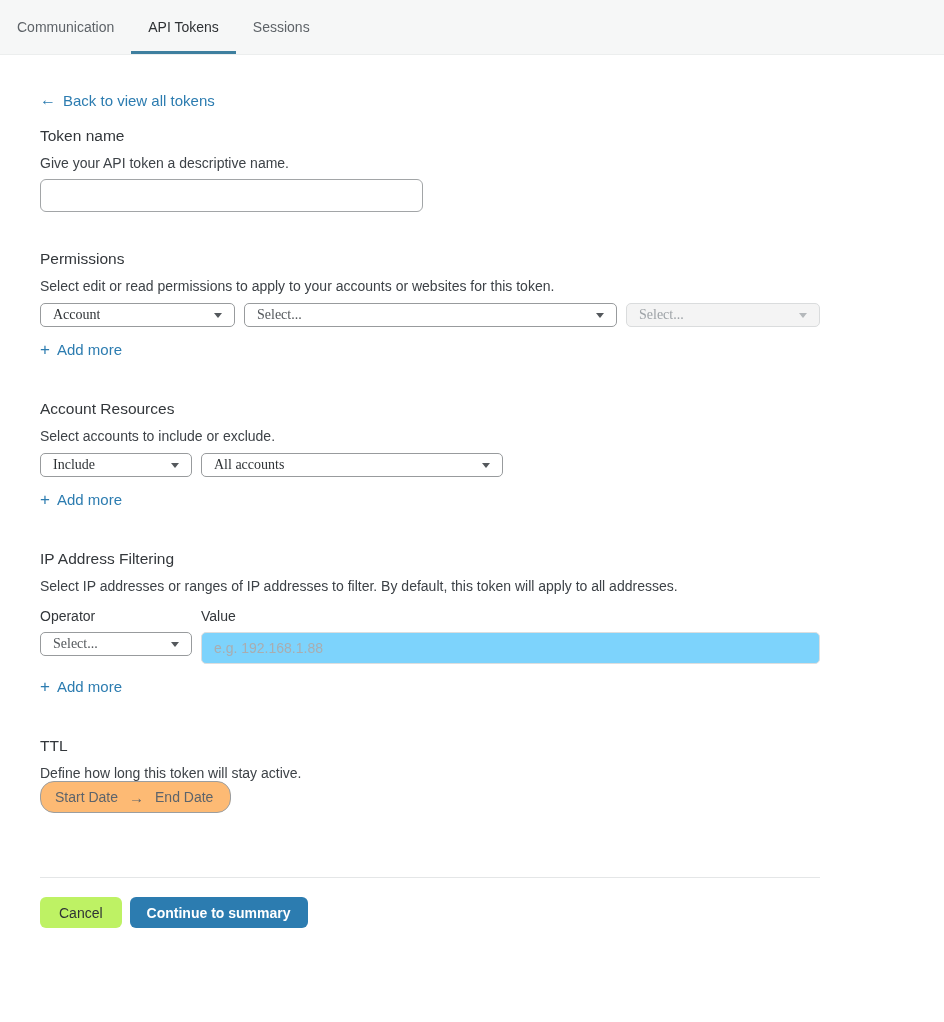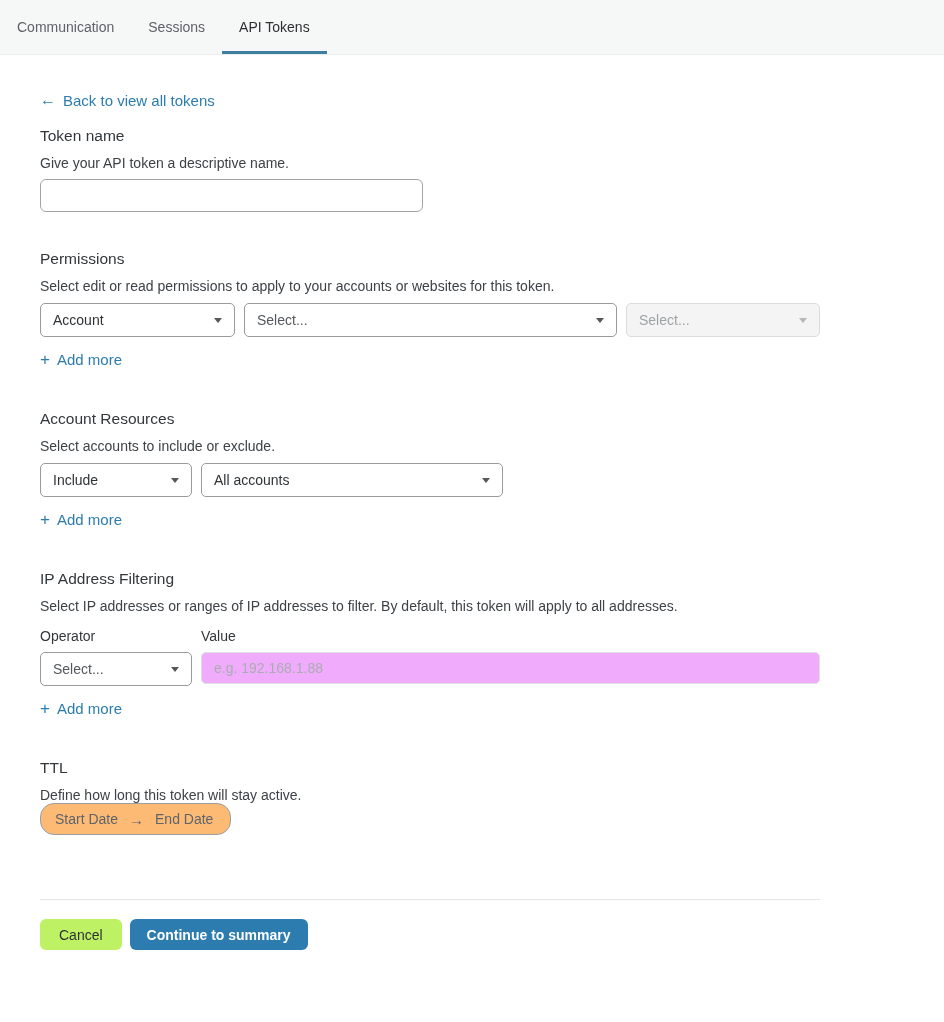--- a/index.html
+++ b/index.html
@@ -52,24 +52,24 @@
   .text-input {
     display: block; margin-top: 8px; height: 33px; width: 383px;
     border: 1px solid #a2a5a7; border-radius: 6px; background: #fff;
     padding: 0 10px; font-size: 14px; color: #32363a;
     font-family: inherit; outline: none;
   }
 
   .control-row { display: flex; gap: 9px; margin-top: 9px; }
 
   .select {
-    height: 34px; background: #fff;
+    height: 24px; background: #fff;
     border: 1px solid #989b9d; border-radius: 5px;
     display: flex; align-items: center; justify-content: space-between;
-    padding: 0 12px; font-size: 14px; color: #2f3336; cursor: pointer;
+    padding: 0 12px; font-size: 14px; color: #2f3336; cursor: pointer; font-family: Liberation Serif, serif;
   }
   .select .sel-value { white-space: nowrap; overflow: hidden; }
   .select.is-placeholder .sel-value { color: #54585c; }
   .chev {
     flex: 0 0 auto; width: 0; height: 0; margin-left: 10px;
     border-left: 4.5px solid transparent; border-right: 4.5px solid transparent;
     border-top: 5.5px solid #54585c;
   }
   .select.disabled {
     background: #f4f4f4; border-color: #dadcdd; cursor: default;
@@ -80,21 +80,21 @@
   .w-scope    { width: 195px; }
   .w-group    { flex: 1; }
   .w-access   { width: 194px; }
   .w-include  { width: 152px; }
   .w-accounts { width: 302px; }
   .w-operator { width: 152px; }
   .w-value    { flex: 1; }
 
   .value-input {
     height: 32px; border: 1px solid #dcdedf; border-radius: 5px;
-    background: #f0abfc; padding: 0 12px; font-size: 14px;
+    background: #7dd3fc; padding: 0 12px; font-size: 14px;
     font-family: inherit; color: #32363a; outline: none;
   }
   .value-input::placeholder { color: #a9adb0; opacity: 1; }
 
   .add-more {
     margin-top: 14px; display: inline-flex; align-items: center; gap: 7px;
     color: #2c7cb0; font-size: 15px; cursor: pointer;
   }
   .add-more .plus { font-size: 17px; line-height: 1; font-weight: 400; }
 
@@ -122,25 +122,25 @@
   .btn-cancel { background: #bef264; color: #2e3235; padding: 0 19px; }
   .btn-continue { background: #2c7cb0; color: #ffffff; font-weight: 700; padding: 0 17px; }
 </style>
 </head>
 <body>
 
 <nav class="tabbar">
   <div class="tab">
     <span>Communication</span>
   </div>
+  <div class="tab active">
+    <span>API Tokens</span>
+  </div>
   <div class="tab">
     <span>Sessions</span>
-  </div>
-  <div class="tab active">
-    <span>API Tokens</span>
   </div>
 </nav>
 
 <main class="content">
 
   
   <a class="back-link">
     <span class="arrow">←</span>
     <span>Back to view all tokens</span>
   </a>

